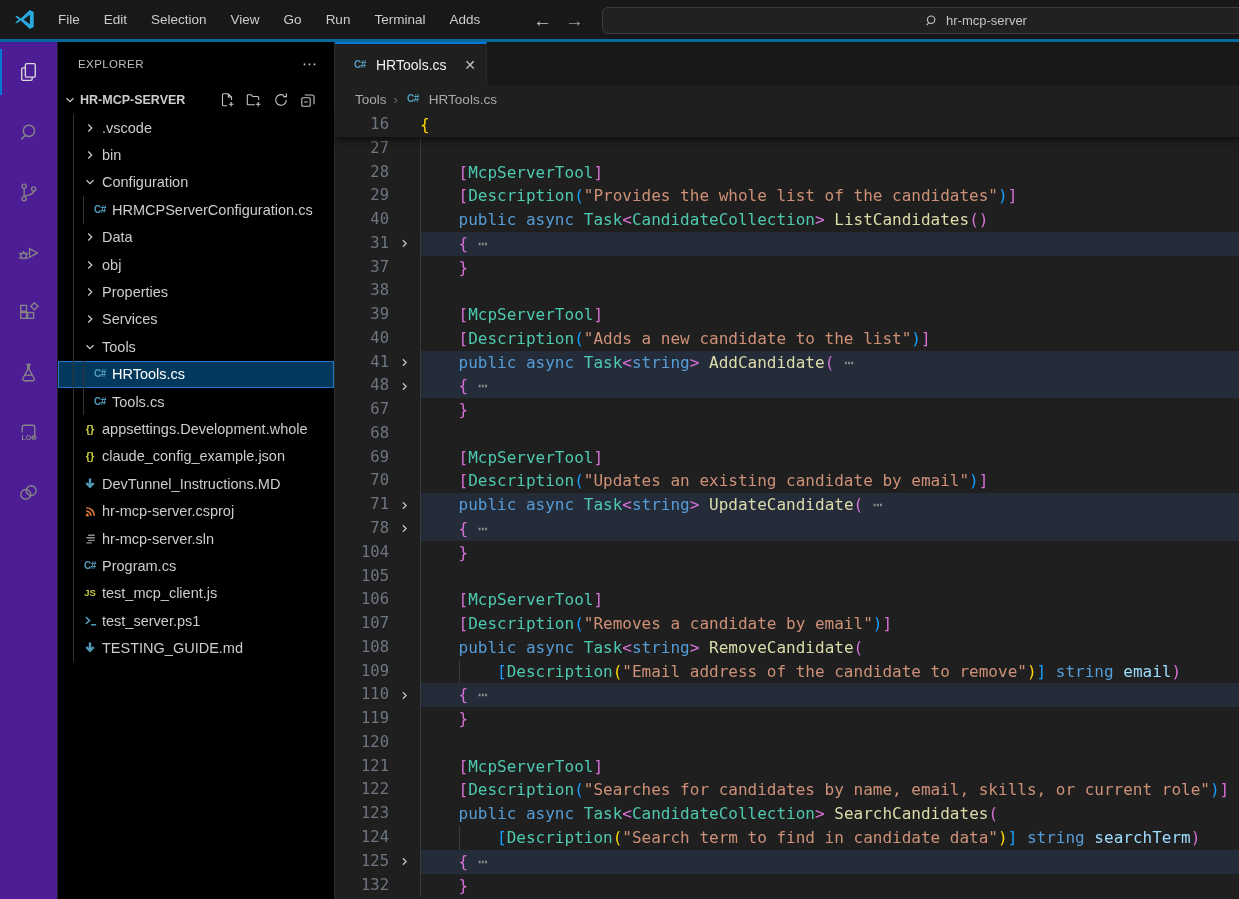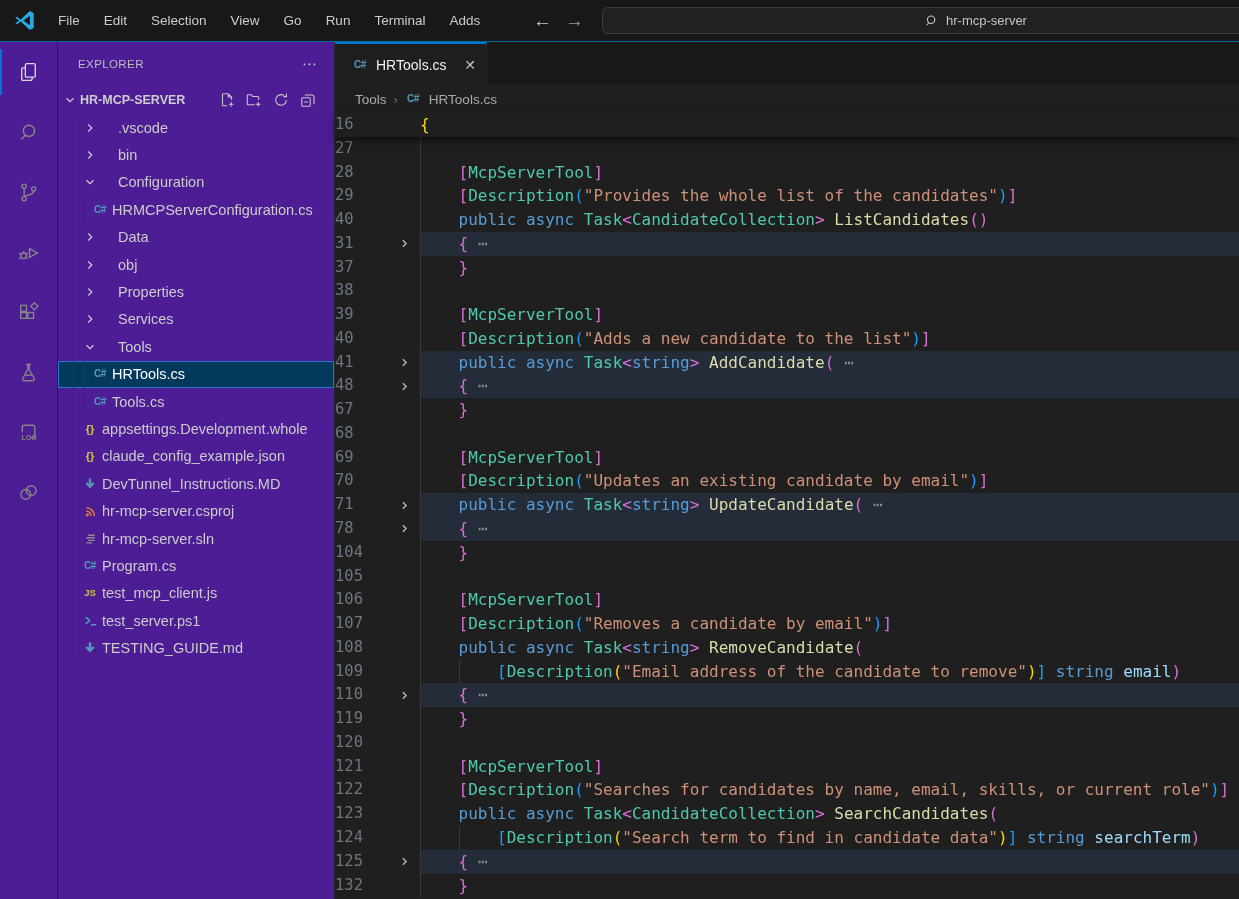--- a/index.html
+++ b/index.html
@@ -1,56 +1,56 @@
 <!DOCTYPE html>
 <html style="--c-accent: #0078d4; --c-selection_bg: #04395e; --c-selection_border: #2378c9; --c-keyword: #569cd6; --c-type: #4ec9b0; --c-method: #dcdcaa; --c-string: #ce9178; --c-parameter: #9cdcfe; --c-text: #cccccc; --c-line_number: #6e7681; --c-bracket_gold: #ffd700; --c-bracket_pink: #d670d6; --c-bracket_blue: #179fff; --c-folded_row_bg: #242c3a; --c-json_yellow: #cbcb41; --c-cs_blue: #519aba; --c-md_blue: #519aba; --c-csproj_orange: #e37933;"><head>
 <meta charset="utf-8">
 <style>
 *{margin:0;padding:0;box-sizing:border-box}
 html,body{width:1239px;height:899px;overflow:hidden;background:#1f1f1f;font-family:"Liberation Sans",sans-serif}
-.titlebar{position:relative;height:42px;background:#181818;border-bottom:1px solid #0369a1;display:flex;align-items:center}
+.titlebar{position:relative;height:42px;background:#181818;border-bottom:3px solid #0369a1;display:flex;align-items:center}
 .logo{margin:0 10px 0 13px;display:flex}
 .menus{display:flex;height:100%;align-items:center}
 .menu-item{padding:0 12px;font-size:13.5px;color:#cccccc}
 .nav{position:absolute;top:0;height:42px;display:flex;align-items:center;font-size:19px;color:#cccccc}
 .nav.back{left:533px}.nav.fwd{left:565px;color:#9d9d9d}
 .cmd{position:absolute;left:602px;right:-111px;top:7px;height:27px;background:#212121;border:1px solid #3c3c3c;border-radius:6px;display:flex;align-items:center;justify-content:center;gap:7px;color:#c4c4c4;font-size:13px}
 .main{display:flex;height:857px}
 .activitybar{width:58px;background:#4c1d95;border-right:1px solid #242424;flex:none}
 .ab-item{height:60px;display:flex;align-items:center;justify-content:center;position:relative;color:#868686}
 .ab-item.active{color:#dadada}
 .ab-item.active::before{content:'';position:absolute;left:0;top:7px;width:2px;height:46px;background:var(--c-accent)}
-.sidebar{width:277px;background:#4c1d95;border-right:1px solid #2b2b2b;flex:none;color:#cccccc;position:relative}
+.sidebar{width:277px;background:#000000;border-right:1px solid #2b2b2b;flex:none;color:#cccccc;position:relative}
 .sb-head{height:44px;display:flex;align-items:center;padding:0 16px 0 20px;font-size:11.5px;letter-spacing:.4px;color:#bdbdbd}
 .sb-dots{margin-left:auto;font-size:15px;color:#c5c5c5;letter-spacing:1px}
 .sec-head{height:28px;display:flex;align-items:center;padding-left:4px;font-weight:700;font-size:12.5px;color:#cccccc}
 .sec-head .twist{margin-right:2px}
 .sec-tools{margin-left:auto;display:flex;gap:11px;padding-right:18px;color:#c5c5c5}
 .tree{position:relative;font-size:14.5px}
 .trow{height:27.4px;display:flex;align-items:center;padding-left:24px;position:relative}
 .trow.ind1{padding-left:34px}
 .trow.sel{background:var(--c-selection_bg);box-shadow:inset 0 0 0 1px var(--c-selection_border);color:#ffffff}
 .twist{width:16px;height:16px;flex:none;display:flex;align-items:center;justify-content:center;color:#cccccc}
 .ficon{width:16px;height:16px;flex:none;display:flex;align-items:center;justify-content:center;margin-right:4px}
-.twist + .tlabel{margin-left:20px}
+.twist + .tlabel{margin-left:4px}
 .tguide{position:absolute;width:1px;background:#343434}
 .txtic{font-weight:700;font-size:10.5px;line-height:16px;display:block;text-align:center;width:100%}
 .ic-cs{color:var(--c-cs_blue);font-size:10px;letter-spacing:-.5px}
 .ic-json{color:var(--c-json_yellow);font-size:11px}
 .ic-js{color:var(--c-json_yellow);font-size:9.5px}
 .editor{flex:1;background:#1f1f1f;min-width:0}
 .tabbar{height:43px;background:#181818;display:flex}
 .tab{width:152px;background:#1f1f1f;border-top:2px solid var(--c-accent);border-right:1px solid #282828;display:flex;align-items:center;padding:0 10px 0 17px;gap:8px;color:#f0f0f0;font-size:14px}
 .tab .ficon{margin-right:0}
 .tab-close{margin-left:auto;color:#c0c0c0;font-size:14px;font-family:"DejaVu Sans",sans-serif}
 .crumbs{height:28px;display:flex;align-items:center;padding-left:20px;color:#a9a9a9;font-size:13.5px;gap:7px}
 .crumb-sep{color:#6e6e6e;font-size:13px}
 .sticky{height:25px;display:flex;background:#1f1f1f;box-shadow:0 4px 6px rgba(0,0,0,.5);position:relative;z-index:3;align-items:center}
 .row{height:23.78px;display:flex}
-.ln{width:54px;color:var(--c-line_number);font-family:"DejaVu Sans Mono",monospace;font-size:15.5px;line-height:23.78px;flex:none}
+.ln{width:54px;text-align:right;color:var(--c-line_number);font-family:"DejaVu Sans Mono",monospace;font-size:15.5px;line-height:23.78px;flex:none}
 .fold{width:31px;display:flex;align-items:center;justify-content:center;color:#bcc0c5;flex:none}
 .src{flex:1;font-family:"DejaVu Sans Mono",monospace;font-size:16px;line-height:23.78px;white-space:pre;position:relative;color:var(--c-text)}
 .src::before{content:'';position:absolute;left:0;top:0;bottom:0;width:1px;background:#3a3a3a}
 .sticky .src::before{display:none}
 .row.hl .src{background:var(--c-folded_row_bg)}
 .row.g2 .src::after{content:'';position:absolute;left:38.5px;top:0;bottom:0;width:1px;background:#3a3a3a}
 .tk-d{color:var(--c-text)}.tk-k{color:var(--c-keyword)}.tk-t{color:var(--c-type)}.tk-m{color:var(--c-method)}.tk-s{color:var(--c-string)}.tk-v{color:var(--c-parameter)}.tk-p{color:var(--c-bracket_pink)}.tk-b{color:var(--c-bracket_blue)}.tk-g{color:var(--c-bracket_gold)}.tk-e{color:#8a8a8a}
 svg{display:block}
 </style>
 </head>

